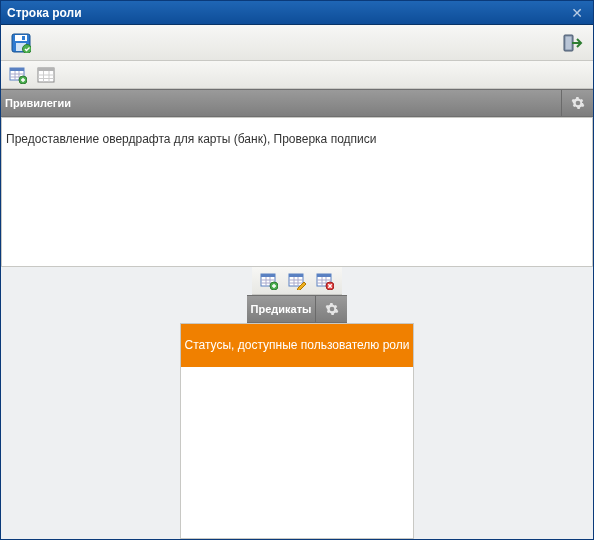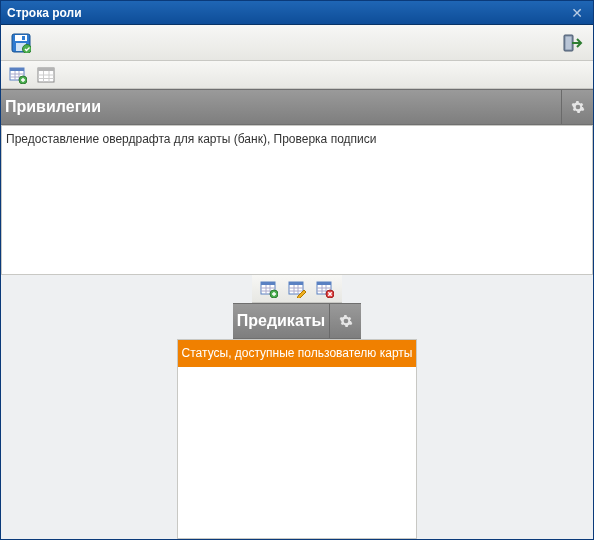--- a/index.html
+++ b/index.html
@@ -73,24 +73,24 @@
   .sub-toolbar .icon-btn {
     width: 22px;
     height: 22px;
   }
 
   
   .section-header {
     background: linear-gradient(#9a9a9a, #7e7e7e);
     color: #fff;
     font-weight: bold;
-    font-size: 16px;
-    display: flex;
-    align-items: center;
-    height: 36px;
+    font-size: 11px;
+    display: flex;
+    align-items: center;
+    height: 28px;
     border-top: 1px solid #6f6f6f;
     border-bottom: 1px solid #6f6f6f;
   }
   .section-header .label {
     flex: 1;
     padding: 0 4px;
   }
   .section-header .gear-cell {
     width: 32px;
     height: 100%;
@@ -108,21 +108,21 @@
     margin: 0;
     overflow: auto;
   }
   .grid-privileges {
     height: 150px;
   }
   .grid-predicates {
     flex: 1;
   }
   .grid-row {
-    padding: 6px 4px;
+    padding: 14px 4px;
     font-size: 12px;
     color: #333;
     border-bottom: 1px solid transparent;
     white-space: nowrap;
     overflow: hidden;
     text-overflow: ellipsis;
   }
   .grid-row.selected {
     background: #f08000;
     color: #fff;
@@ -257,19 +257,19 @@
       <div class="label">Предикаты</div>
       <div class="gear-cell">
         <svg width="14" height="14" viewBox="0 0 24 24">
           <path fill="#e6e6e6" d="M12 8a4 4 0 100 8 4 4 0 000-8zm9 4c0 .6-.06 1.2-.17 1.77l2.1 1.64-2 3.46-2.48-1a9 9 0 01-3.06 1.78l-.38 2.65h-4l-.38-2.65a9 9 0 01-3.06-1.78l-2.48 1-2-3.46 2.1-1.64A9 9 0 013 12c0-.6.06-1.2.17-1.77L1.07 8.6l2-3.46 2.48 1a9 9 0 013.06-1.78L8.99 1.7h4l.38 2.65a9 9 0 013.06 1.78l2.48-1 2 3.46-2.1 1.64c.11.57.17 1.17.17 1.77z"></path>
         </svg>
       </div>
     </div>
 
     <div class="grid grid-predicates">
       <div class="grid-row selected">
-        <span class="cell">Статусы, доступные пользователю карты</span>
+        <span class="cell">Статусы, доступные пользователю роли</span>
       </div>
     </div>
 
   </div>
 
 </div>
 
 </body></html>

